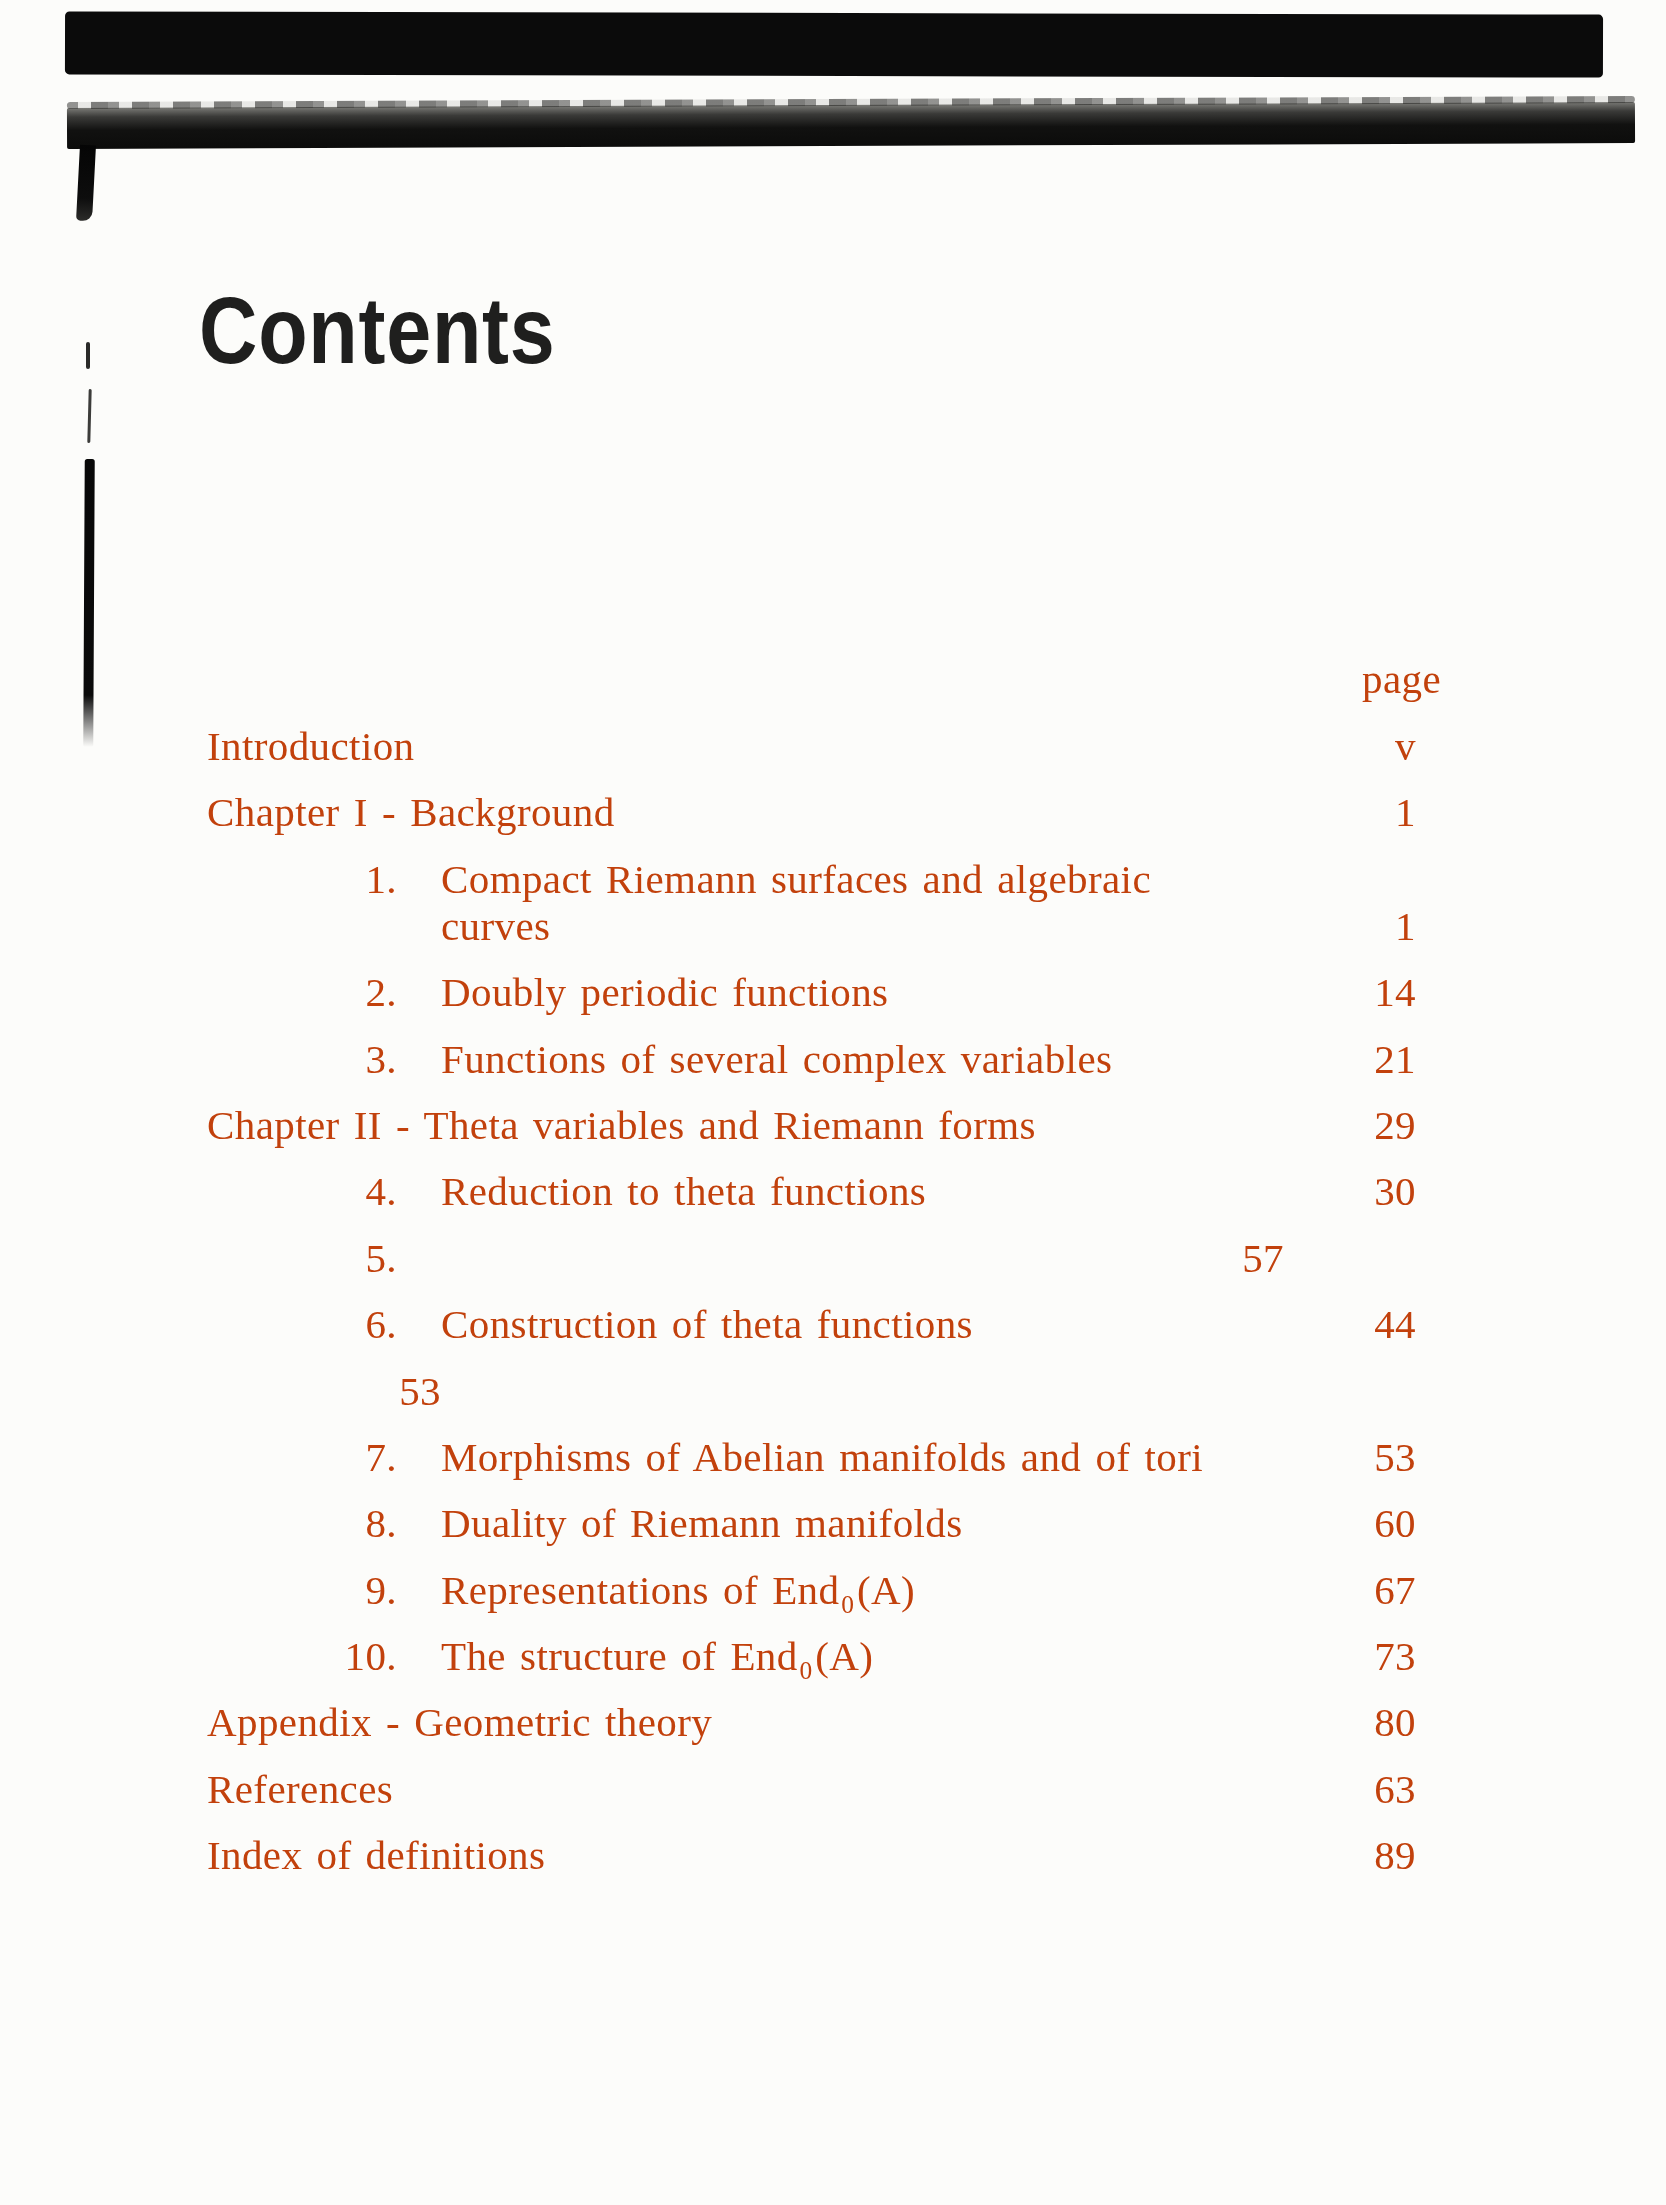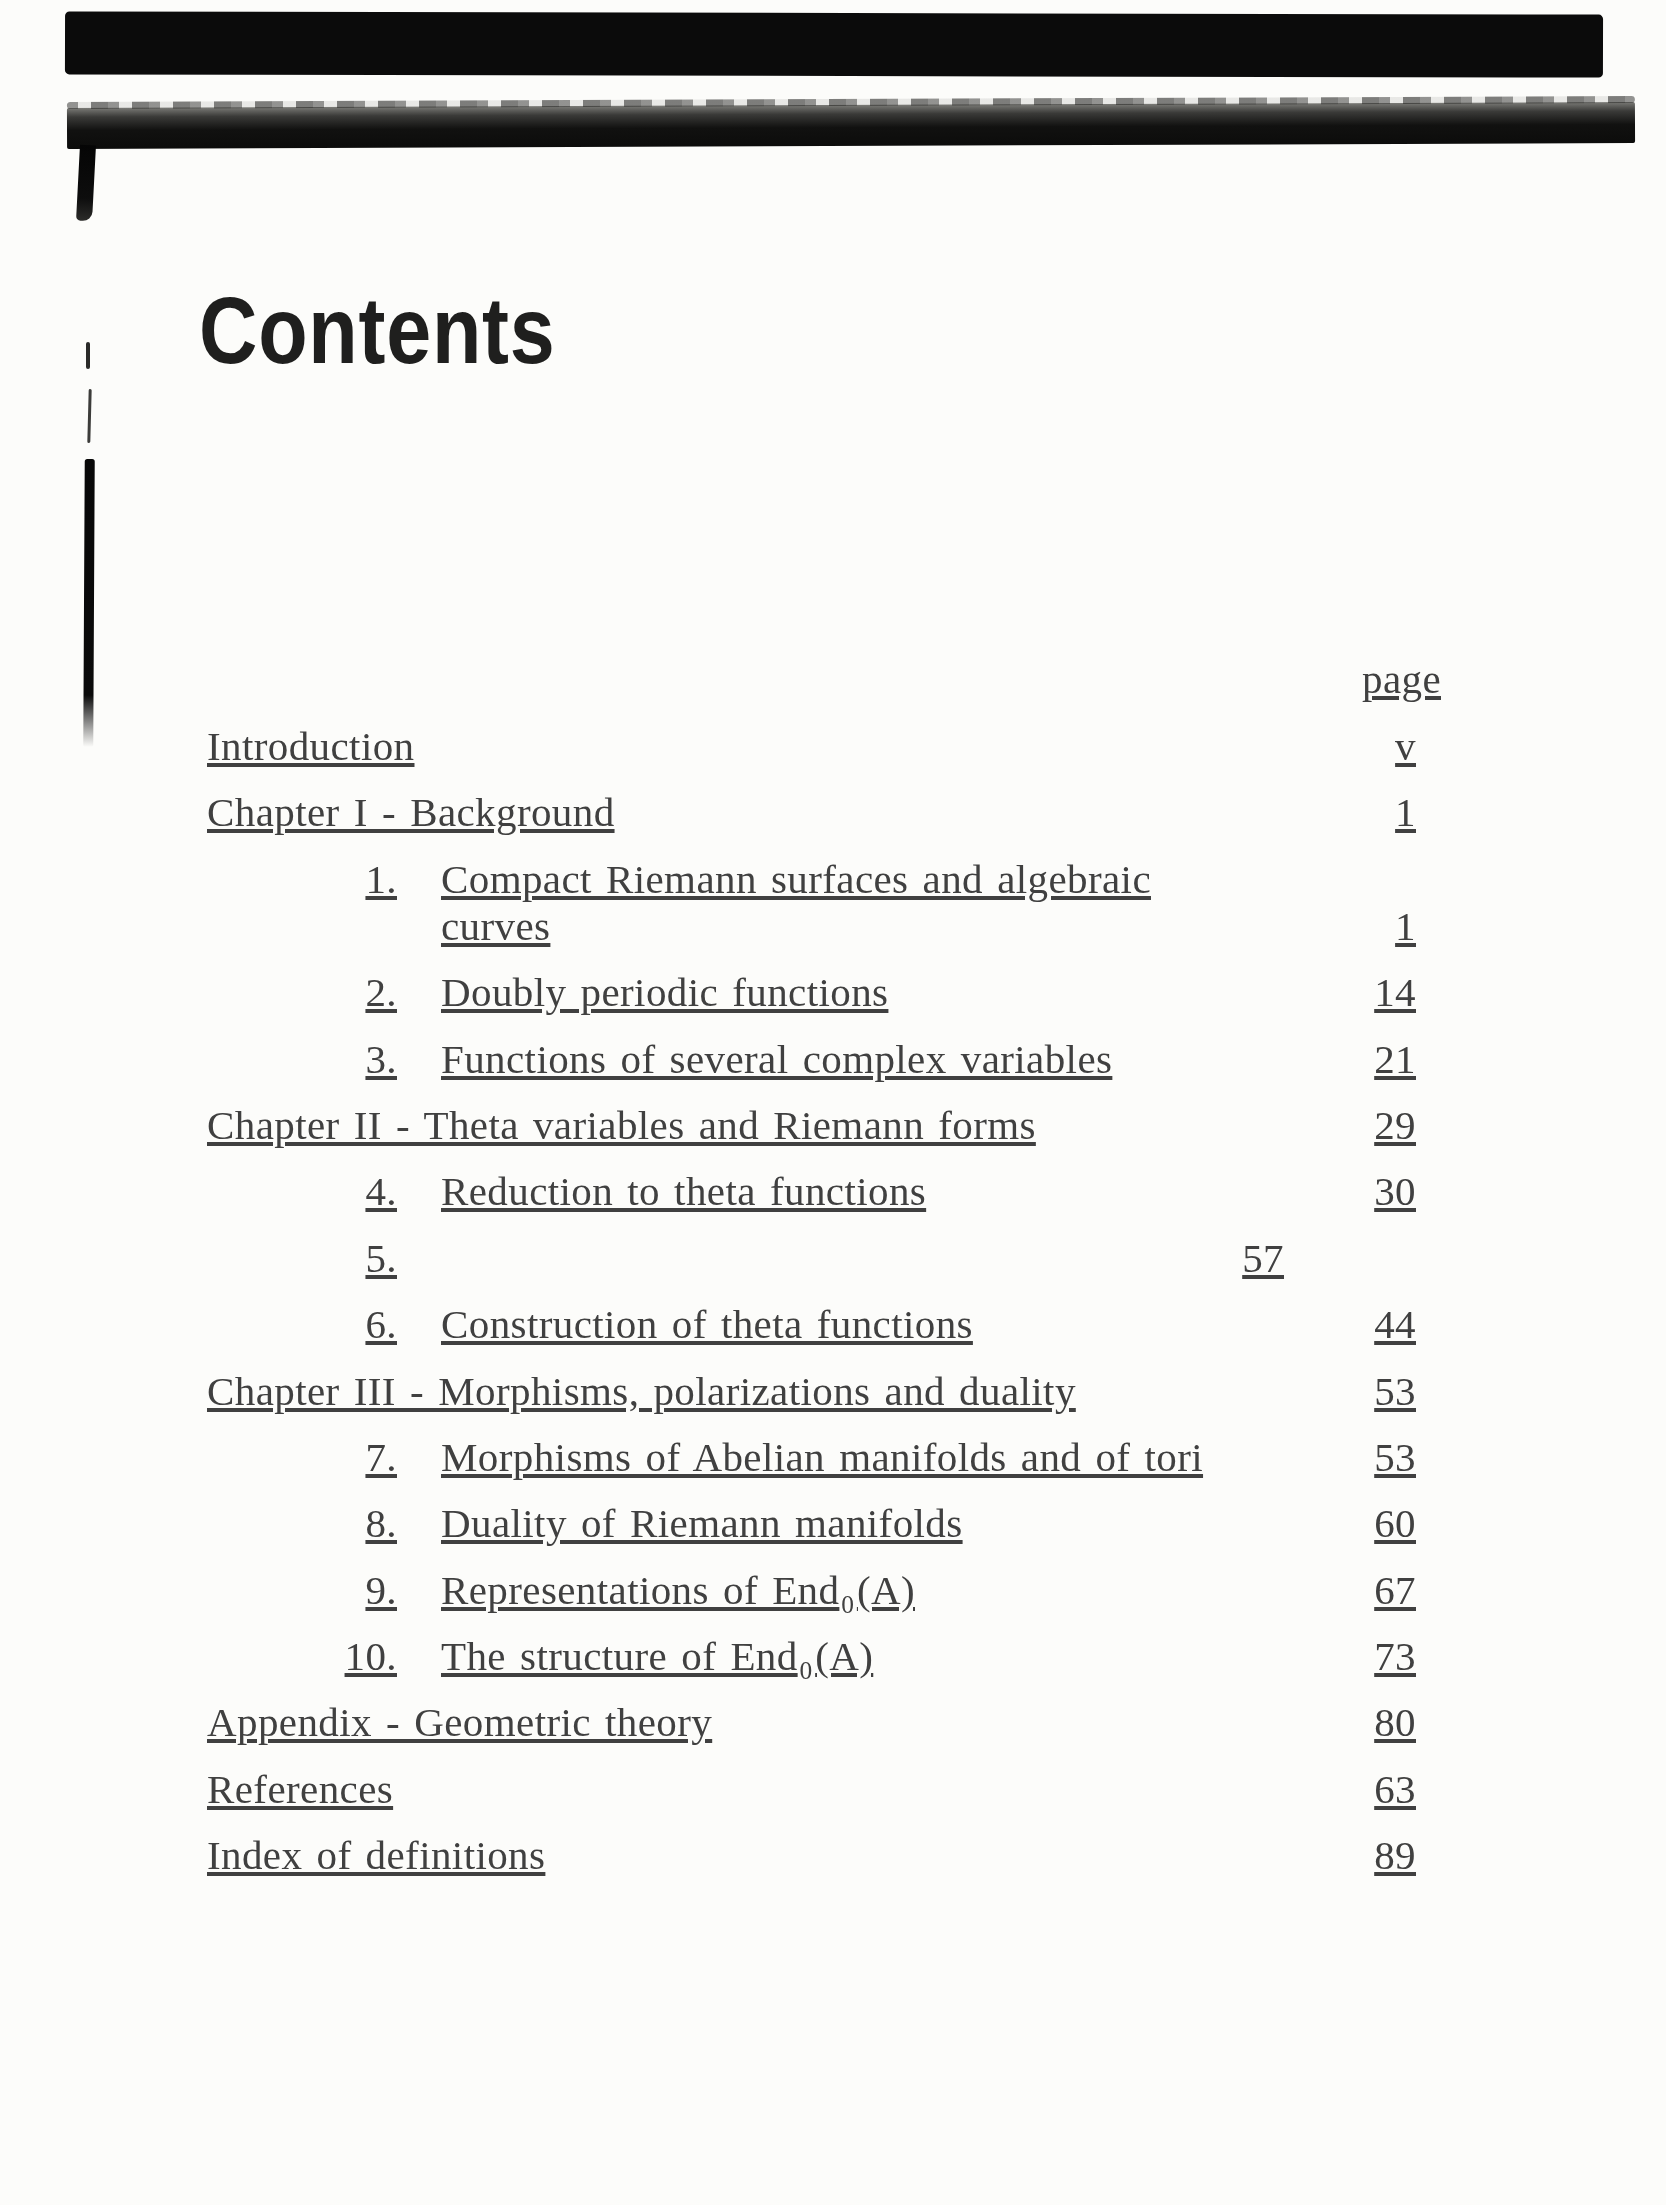--- a/index.html
+++ b/index.html
@@ -94,22 +94,21 @@
 
   
   .toc {
     position: absolute;
     left: 207px; top: 656px;
     width: 1209px;
     font-size: 41px;
     line-height: 47px;
     letter-spacing: 0.4px;
     word-spacing: 3.5px;
-    color: #404040;
-    text-decoration: underline;
+    color: #c2410c;
   }
   .toc-page-header {
     text-align: right;
     margin-right: -25px;
     margin-bottom: 20px;
     line-height: 47px;
   }
   .toc-row {
     display: grid;
     grid-template-columns: 234px 1fr 132px;
@@ -200,23 +199,20 @@
         <span class="col-page">57</span>
       </div>
       <div class="toc-row numbered">
         <span class="col-num">6.</span>
         <span class="col-label">
           <span class="label-line">Construction of theta functions</span>
         </span>
         <span class="col-page">44</span>
       </div>
       <div class="toc-row plain">
-        <span class="col-label span2">
-          <span class="label-line">Chapter III - Morphisms, polarizations and duality</span>
-        </span>
         <span class="col-page">53</span>
       </div>
       <div class="toc-row numbered">
         <span class="col-num">7.</span>
         <span class="col-label">
           <span class="label-line">Morphisms of Abelian manifolds and of tori</span>
         </span>
         <span class="col-page">53</span>
       </div>
       <div class="toc-row numbered">

